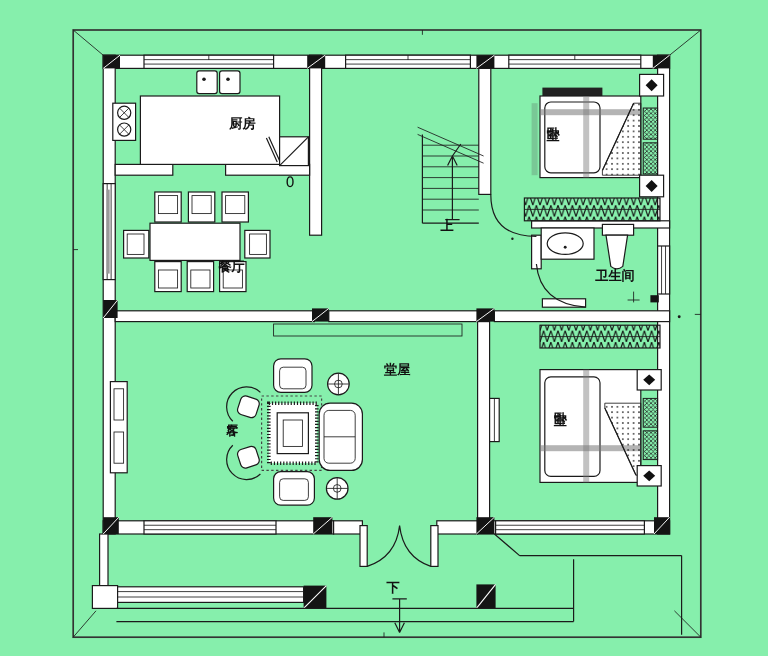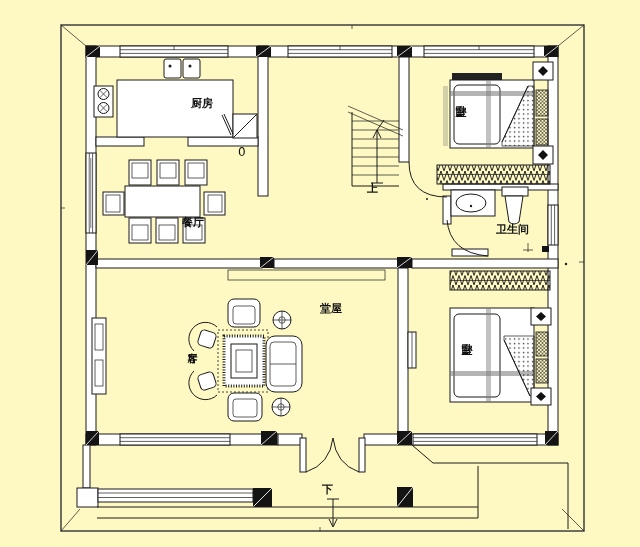--- a/index.html
+++ b/index.html
@@ -1,16 +1,16 @@
 <!DOCTYPE html>
 <html><head>
 <meta charset="utf-8">
 <style>
   html,body{margin:0;padding:0;background:#fff;}
-  .plan{position:relative;width:640px;height:547px;background:#fef9c3;overflow:hidden;
+  .plan{position:relative;width:640px;height:547px;background:#86efac;overflow:hidden;
         font-family:"DejaVu Sans","Liberation Sans",sans-serif;}
   svg{position:absolute;left:0;top:0;}
   .wall{fill:#fff;stroke:#1b1b1b;stroke-width:1;}
   .col{fill:#141414;stroke:none;}
   .ln{stroke:#1b1b1b;stroke-width:1;fill:none;}
   .thin{stroke:#1b1b1b;stroke-width:.7;fill:none;}
   .furn{fill:#fff;stroke:#1b1b1b;stroke-width:1;}
   .lbl{position:absolute;font-size:11px;font-weight:bold;color:#111;white-space:nowrap;line-height:12px;}
   .vlabel{writing-mode:vertical-rl;text-orientation:upright;letter-spacing:1px;}
   .mark{font-weight:normal;font-size:12px;}

